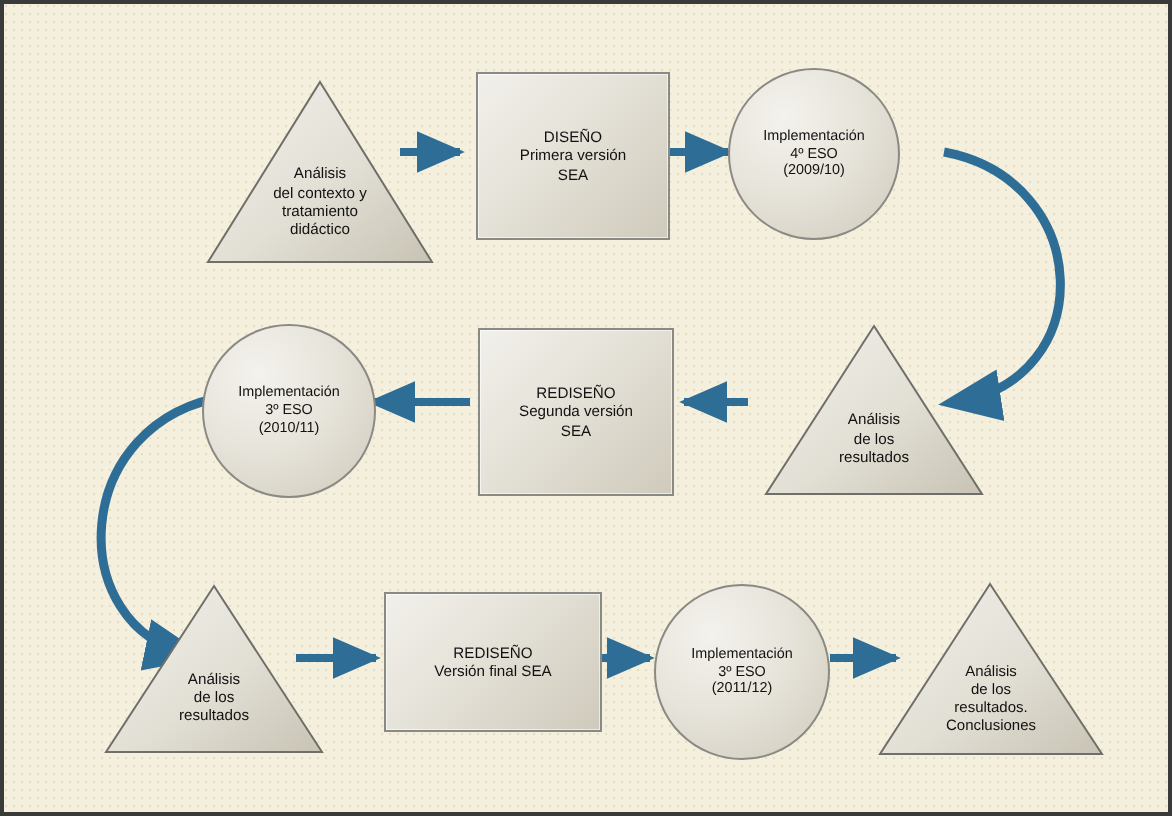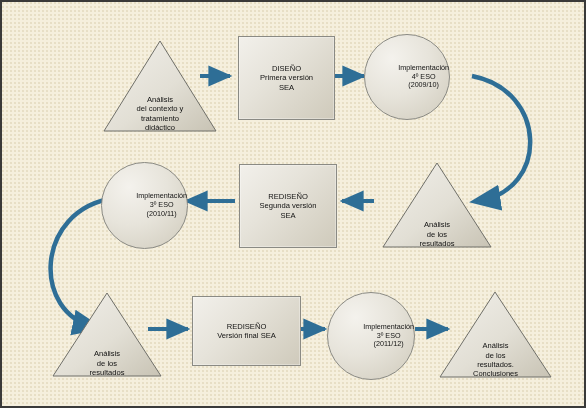--- a/index.html
+++ b/index.html
@@ -34,25 +34,24 @@
     border:1px solid #8a8a84;
     background:linear-gradient(135deg,#f2f0eb 0%,#e6e3da 40%,#cfcabb 100%);
     box-shadow:0 0 0 0.5px rgba(255,255,255,0.6) inset;
   }
 
   
   .circ{
     border-radius:50%;
     border:1px solid #8a8a84;
     background:radial-gradient(circle at 32% 28%,#f4f2ed 0%,#e7e4db 45%,#cfcabb 100%);
-    justify-content:flex-end;
   }
 
   
-  .tri{background:transparent;border:none;align-items:flex-end;}
+  .tri{background:transparent;border:none;}
   .tri svg{position:absolute;left:0;top:0;width:100%;height:100%;z-index:1;}
   .tri .txt{padding-top:26%;}
 
   .arrows{position:absolute;left:0;top:0;width:586px;height:408px;z-index:2;}
 </style>
 </head>
 <body>
 
 <div id="canvas">
 

